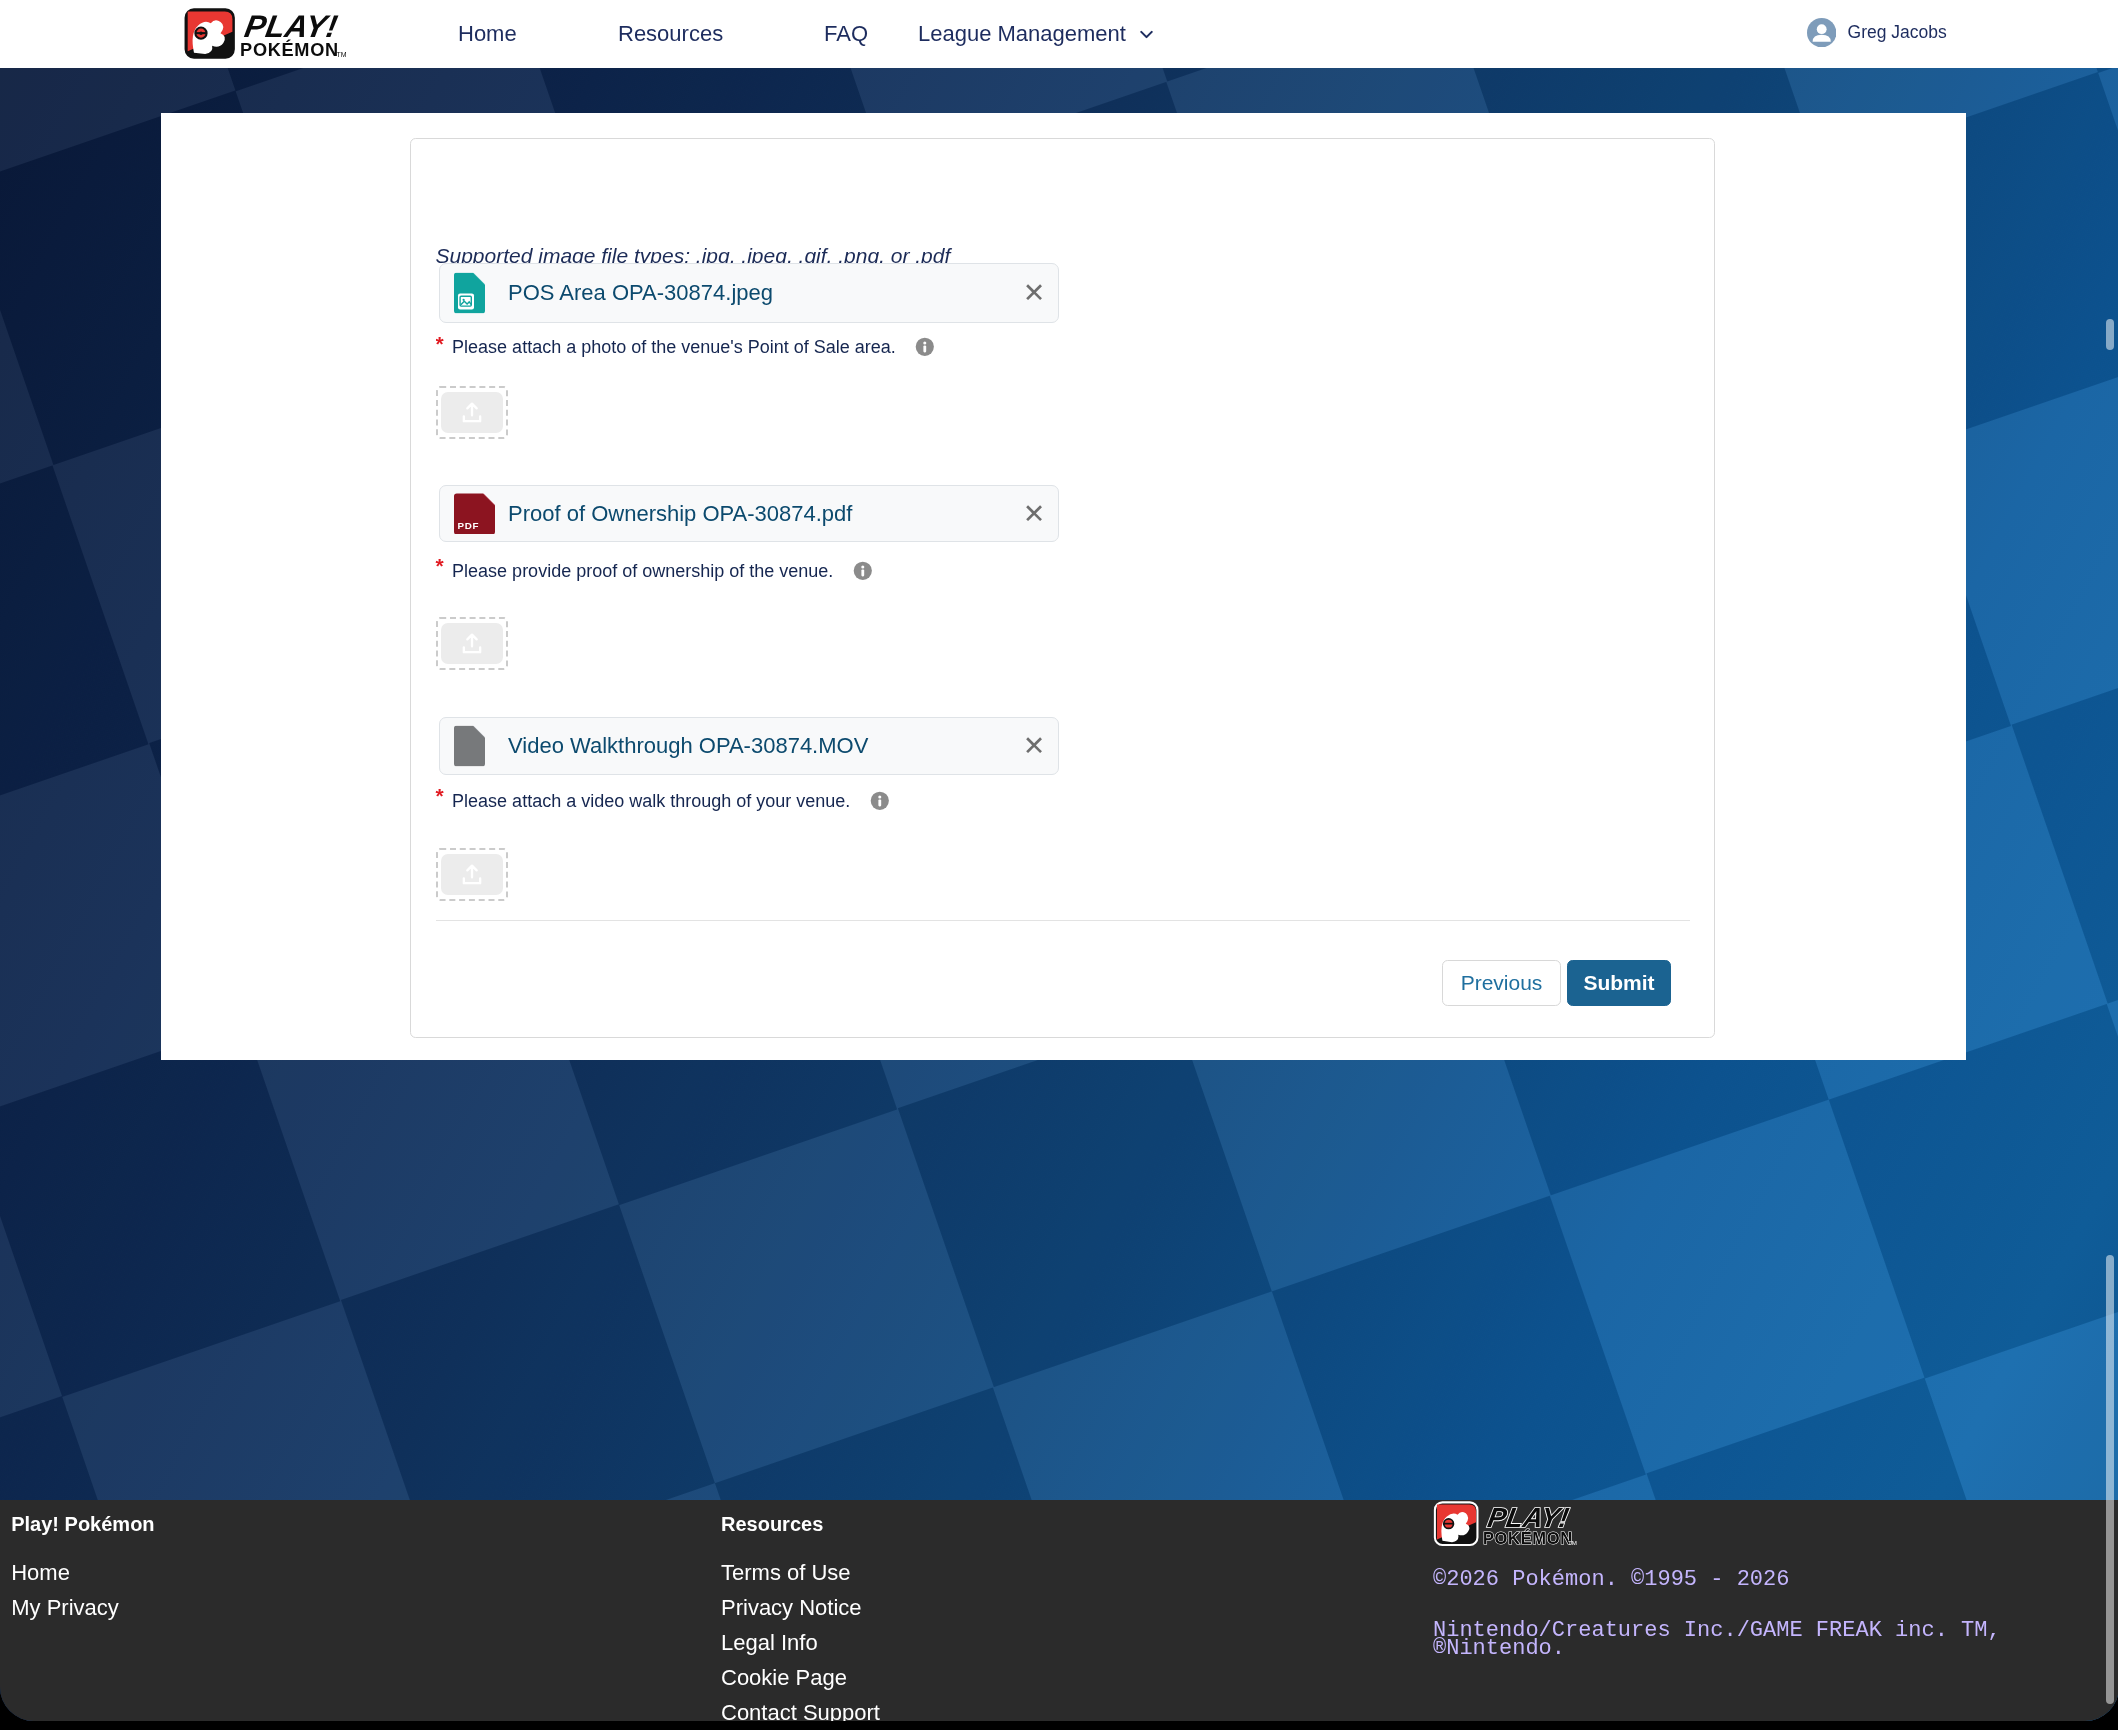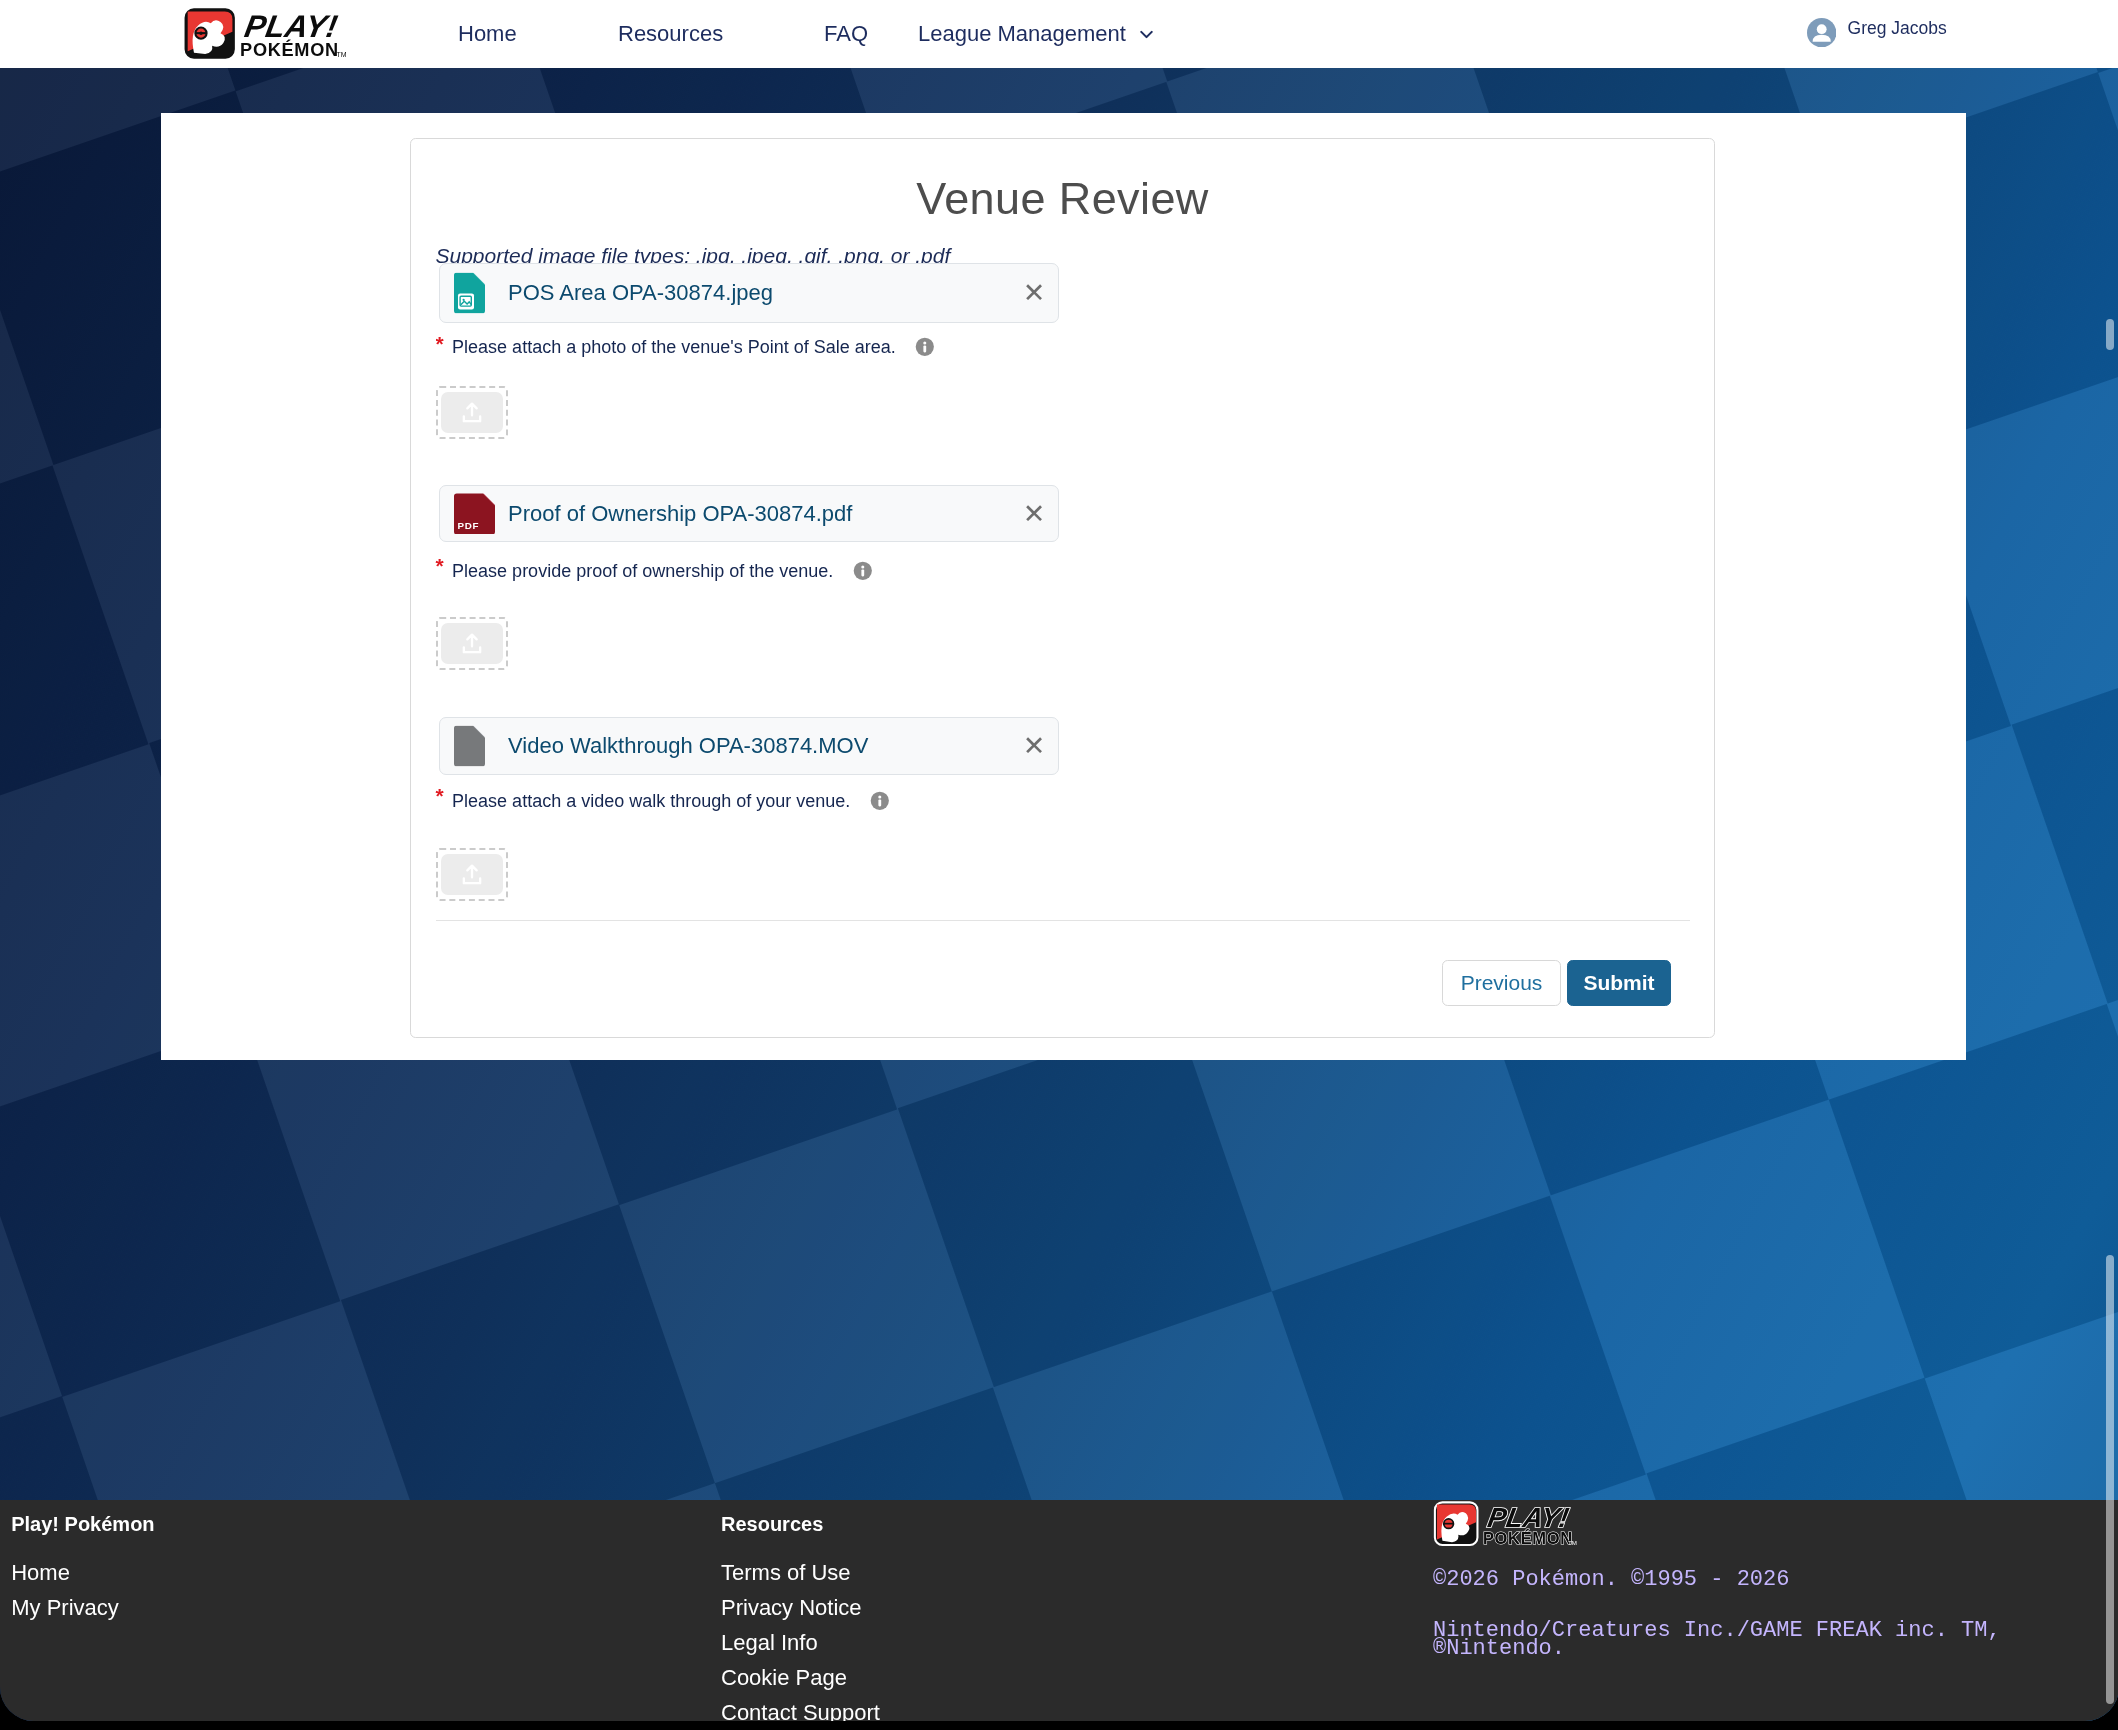--- a/index.html
+++ b/index.html
@@ -15,21 +15,21 @@
         background:conic-gradient(rgba(255,255,255,0.055) 0 90deg, rgba(2,8,25,0.13) 90deg 180deg,
                    rgba(255,255,255,0.055) 180deg 270deg, rgba(2,8,25,0.13) 270deg 360deg);
         background-size:589px 589px; }
 
   
   .header { position:absolute; left:0; top:0; width:100%; height:68px; background:#fff; z-index:6; }
   .brand { position:absolute; left:184px; top:8.4px; width:210px; height:51px; cursor:pointer; }
   .nav-item { position:absolute; top:21px; font-size:22px; color:#1d2c5e; cursor:pointer; white-space:nowrap; }
   .nav-home { left:458px; } .nav-resources { left:618px; } .nav-faq { left:824px; }
   .nav-league { left:918px; display:flex; align-items:center; gap:9.8px; }
-  .user { position:absolute; left:1807px; top:18px; display:flex; align-items:flex-start; gap:11.2px; cursor:pointer; }
+  .user { position:absolute; left:1807px; top:18px; display:flex; align-items:center; gap:11.2px; cursor:pointer; }
   .user .name { font-size:17.5px; color:#1d2c5e; }
 
   
   .panel { position:absolute; left:161px; top:113px; width:1805px; height:947px; background:#fff; z-index:2; }
   .card { position:absolute; left:249px; top:25px; width:1305px; height:900px; background:#fff;
           border:1.4px solid #d9d9d9; border-radius:5.6px; }
   .page-title { position:absolute; left:0; top:34px; width:100%; text-align:center;
           font-size:45px; font-weight:400; color:#4d4d4d; letter-spacing:0.4px; }
   .supported { position:absolute; left:24.5px; top:105px; font-size:21px; font-style:italic; color:#1c2b57; z-index:1; }
 
@@ -117,21 +117,20 @@
         <circle cx="21" cy="21" r="21" fill="#7e9cba"></circle>
         <circle cx="21" cy="16" r="7" fill="#fff"></circle>
         <path d="M8 34 Q8 24 21 24 Q34 24 34 34 Z" fill="#fff"></path>
       </svg>
       <span class="name">Greg Jacobs</span>
     </div>
   </div>
 
   <div class="panel">
     <div class="card">
-      <div class="page-title">Venue Review</div>
       <div class="supported">Supported image file types: .jpg, .jpeg, .gif, .png, or .pdf</div>
 
       <div class="filebox fb1">
         <div class="doc doc-image">
           <span class="fold"></span>
           <span class="imgbadge">
             <svg width="15.4" height="15.4" viewBox="0 0 22 22">
                 <rect x="3" y="4" width="16" height="14" rx="1.5" fill="none" stroke="#10a49e" stroke-width="2"></rect>
                 <circle cx="8" cy="9" r="1.6" fill="#10a49e"></circle>
                 <path d="M4 16 l5-5 4 4 3-3 3 4" fill="none" stroke="#10a49e" stroke-width="2"></path>

